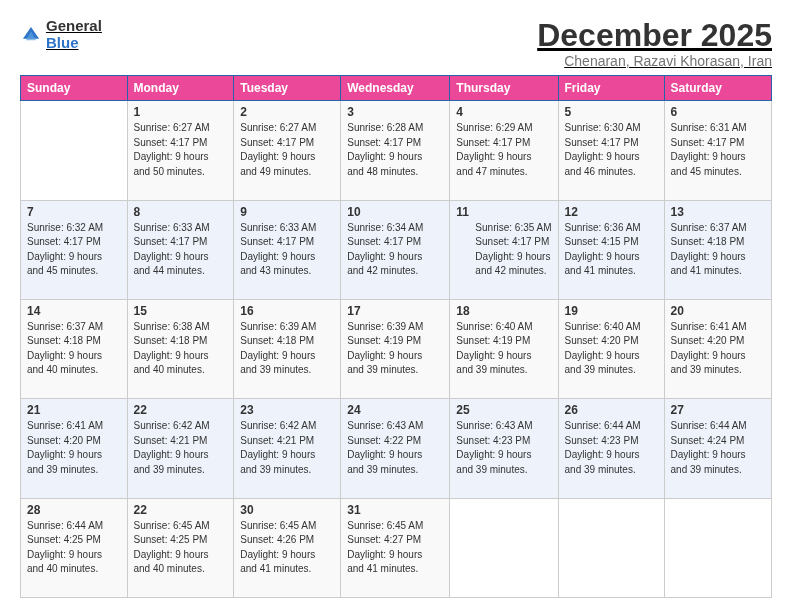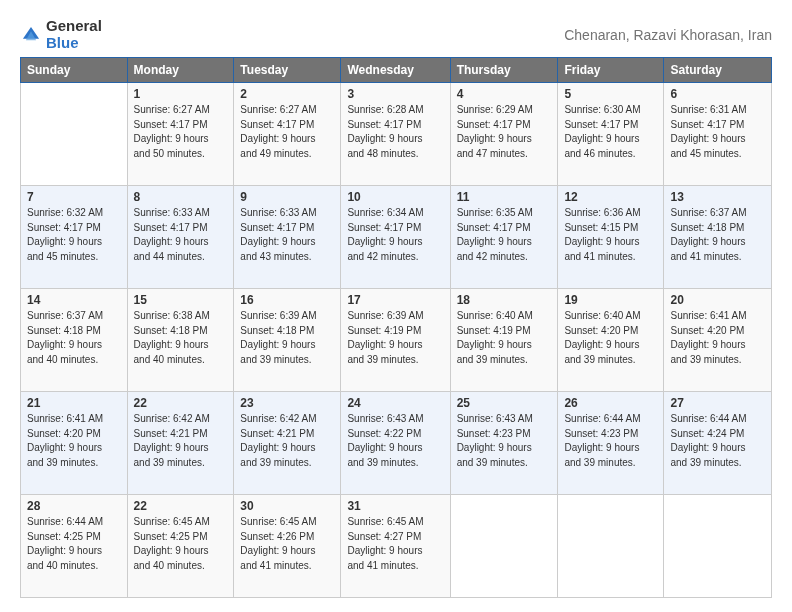--- a/index.html
+++ b/index.html
@@ -12,23 +12,24 @@
     }
     .page {
       width: 792px;
       height: 612px;
       padding: 18px 20px 14px 20px;
       display: flex;
       flex-direction: column;
     }
     .header-row {
       display: flex;
-      align-items: center;
+      align-items: flex-start;
       justify-content: space-between;
       margin-bottom: 6px;
+      text-decoration: underline;
     }
     .logo {
       display: flex;
       align-items: center;
       gap: 4px;
     }
     .logo-text {
       display: flex;
       flex-direction: column;
       line-height: 1.1;
@@ -59,21 +60,21 @@
     .subtitle {
       font-size: 14px;
       color: #737373;
     }
     .calendar {
       width: 100%;
       border-collapse: collapse;
       flex: 1;
     }
     .calendar thead tr th {
-      background: #737373;
+      background: #ec4899;
       color: #fff;
       font-size: 12px;
       font-weight: bold;
       padding: 5px 6px;
       text-align: left;
       border: 1px solid #2563a8;
     }
     .calendar tbody tr td {
       border: 1px solid #ccc;
       vertical-align: top;
@@ -114,20 +115,21 @@
       <svg class="logo-icon" viewBox="0 0 30 30">
         <polygon points="15,4 26,20 4,20" fill="#2e75c8"></polygon>
         <polygon points="15,10 22,22 8,22" fill="#5aa0e0" opacity="0.7"></polygon>
       </svg>
       <div class="logo-text">
         <span class="logo-general">General</span>
         <span class="logo-blue">Blue</span>
       </div>
     </div>
     <div class="title-block">
+      <div class="main-title">December 2025</div>
       <div class="subtitle">Chenaran, Razavi Khorasan, Iran</div>
     </div>
   </div>
 
   <table class="calendar">
     <thead>
       <tr>
         <th>Sunday</th>
         <th>Monday</th>
         <th>Tuesday</th>
@@ -207,21 +209,21 @@
           </td>
           <td>
             <span class="day-number">10</span>
             <div class="day-info" style="white-space: pre-line;">Sunrise: 6:34 AM
 Sunset: 4:17 PM
 Daylight: 9 hours
 and 42 minutes.</div>
           </td>
           <td>
             <span class="day-number">11</span>
-            <div class="day-info" style="white-space: pre-line;">Sunrise: 6:35 AM
+            <div class="day-info" style="white-space: pre-line; margin-left: 19px;">Sunrise: 6:35 AM
 Sunset: 4:17 PM
 Daylight: 9 hours
 and 42 minutes.</div>
           </td>
           <td>
             <span class="day-number">12</span>
             <div class="day-info" style="white-space: pre-line;">Sunrise: 6:36 AM
 Sunset: 4:15 PM
 Daylight: 9 hours
 and 41 minutes.</div>

